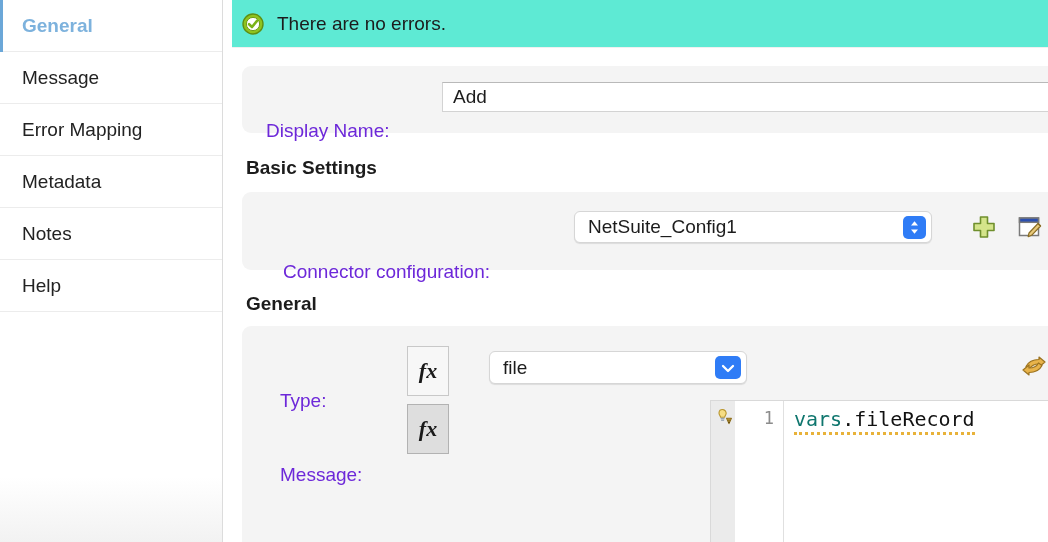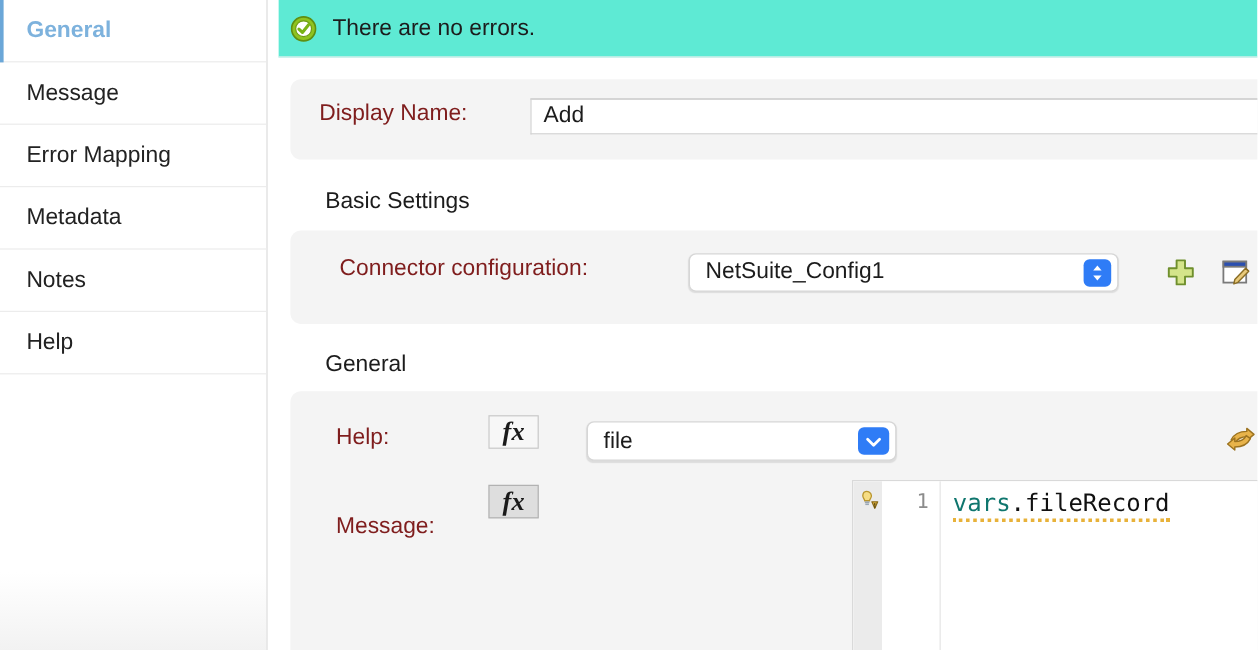--- a/index.html
+++ b/index.html
@@ -93,42 +93,44 @@
   .group {
     position: absolute;
     left: 10px;
     width: 846px;
     background: #f4f4f4;
     border-radius: 9px;
     box-sizing: border-box;
   }
   .section-title {
     position: absolute;
-    left: 39px;
+    left: 14px;
     font-size: 19px;
     color: #1c1c1c;
+    font-weight: bold;
   }
 
   #group-display { top: 66px; height: 67px; }
   #group-basic   { top: 192px; height: 78px; }
   #group-general { top: 326px; height: 216px; border-radius: 9px 9px 0 0; }
 
   #title-basic   { top: 157px; }
   #title-general { top: 293px; }
 
   .row {
     position: absolute;
     display: flex;
     align-items: center;
   }
 
   .field-label {
     font-size: 19px;
-    color: #7f1d1d;
+    color: #6d28d9;
     white-space: nowrap;
+    margin-top: 36px;
   }
 
   
   .text-input {
     height: 30px;
     background: #ffffff;
     border: 1px solid #d3d3d3;
     border-top-color: #b9b9b9;
     font-size: 19px;
     color: #1c1c1c;
@@ -175,21 +177,21 @@
     border-radius: 5px;
     background: #2f7cf6;
     display: flex;
     align-items: center;
     justify-content: center;
   }
 
   
   .fx-btn {
     width: 42px;
-    height: 28px;
+    height: 50px;
     border: 1px solid #c8c8c8;
     background: #f7f7f7;
     display: flex;
     align-items: center;
     justify-content: center;
     font-family: "Liberation Serif", serif;
     font-style: italic;
     font-weight: bold;
     font-size: 22px;
     color: #1a1a1a;
@@ -313,21 +315,21 @@
       <div class="row" style="left:24px; top:18px;">
         <span class="field-label">Display Name:</span>
       </div>
       <div class="text-input" style="position:absolute; left:200px; top:16px; width:640px;">
         <span>Add</span>
       </div>
     </div>
 
     <div class="section-title" id="title-basic">Basic Settings</div>
     <div class="group" id="group-basic">
-      <span class="field-label" style="position:absolute; left:41px; top:21px;">Connector configuration:</span>
+      <span class="field-label" style="position:absolute; left:41px; top:33px;">Connector configuration:</span>
 
       <div class="popup" style="position:absolute; left:332px; top:19px; width:358px;">
         <span>NetSuite_Config1</span>
         <span class="stepper">
           <svg width="13" height="17" viewBox="0 0 13 17">
             <path d="M6.5 2.2 L10 6.4 L3 6.4 Z" fill="#ffffff"></path>
             <path d="M6.5 14.8 L10 10.6 L3 10.6 Z" fill="#ffffff"></path>
           </svg>
         </span>
       </div>
@@ -344,21 +346,21 @@
           <rect x="3.5" y="5" width="19" height="4.3" fill="#2b4fb0" stroke="#7a7a7a" stroke-width="1.5"></rect>
           <path d="M13 20 L12.2 23.6 L15.6 22.3 L24.6 13 L22 10.5 Z" fill="#e8c97a" stroke="#8a6d25" stroke-width="1.2" stroke-linejoin="round"></path>
           <path d="M22 10.5 L24.6 13" stroke="#8a6d25" stroke-width="1.2"></path>
         </svg>
       </span>
     </div>
 
     <div class="section-title" id="title-general">General</div>
     <div class="group" id="group-general">
 
-      <span class="field-label" style="position:absolute; left:38px; top:28px;">Help:</span>
+      <span class="field-label" style="position:absolute; left:38px; top:28px;">Type:</span>
 
       <div class="fx-btn" style="position:absolute; left:165px; top:20px;">
         <span>fx</span>
       </div>
 
       <div class="popup" style="position:absolute; left:247px; top:25px; width:258px; height:33px;">
         <span>file</span>
         <span class="chev">
           <svg width="14" height="10" viewBox="0 0 14 10">
             <path d="M2 3 L7 8 L12 3" fill="none" stroke="#ffffff" stroke-width="2.3" stroke-linecap="round" stroke-linejoin="round"></path>

